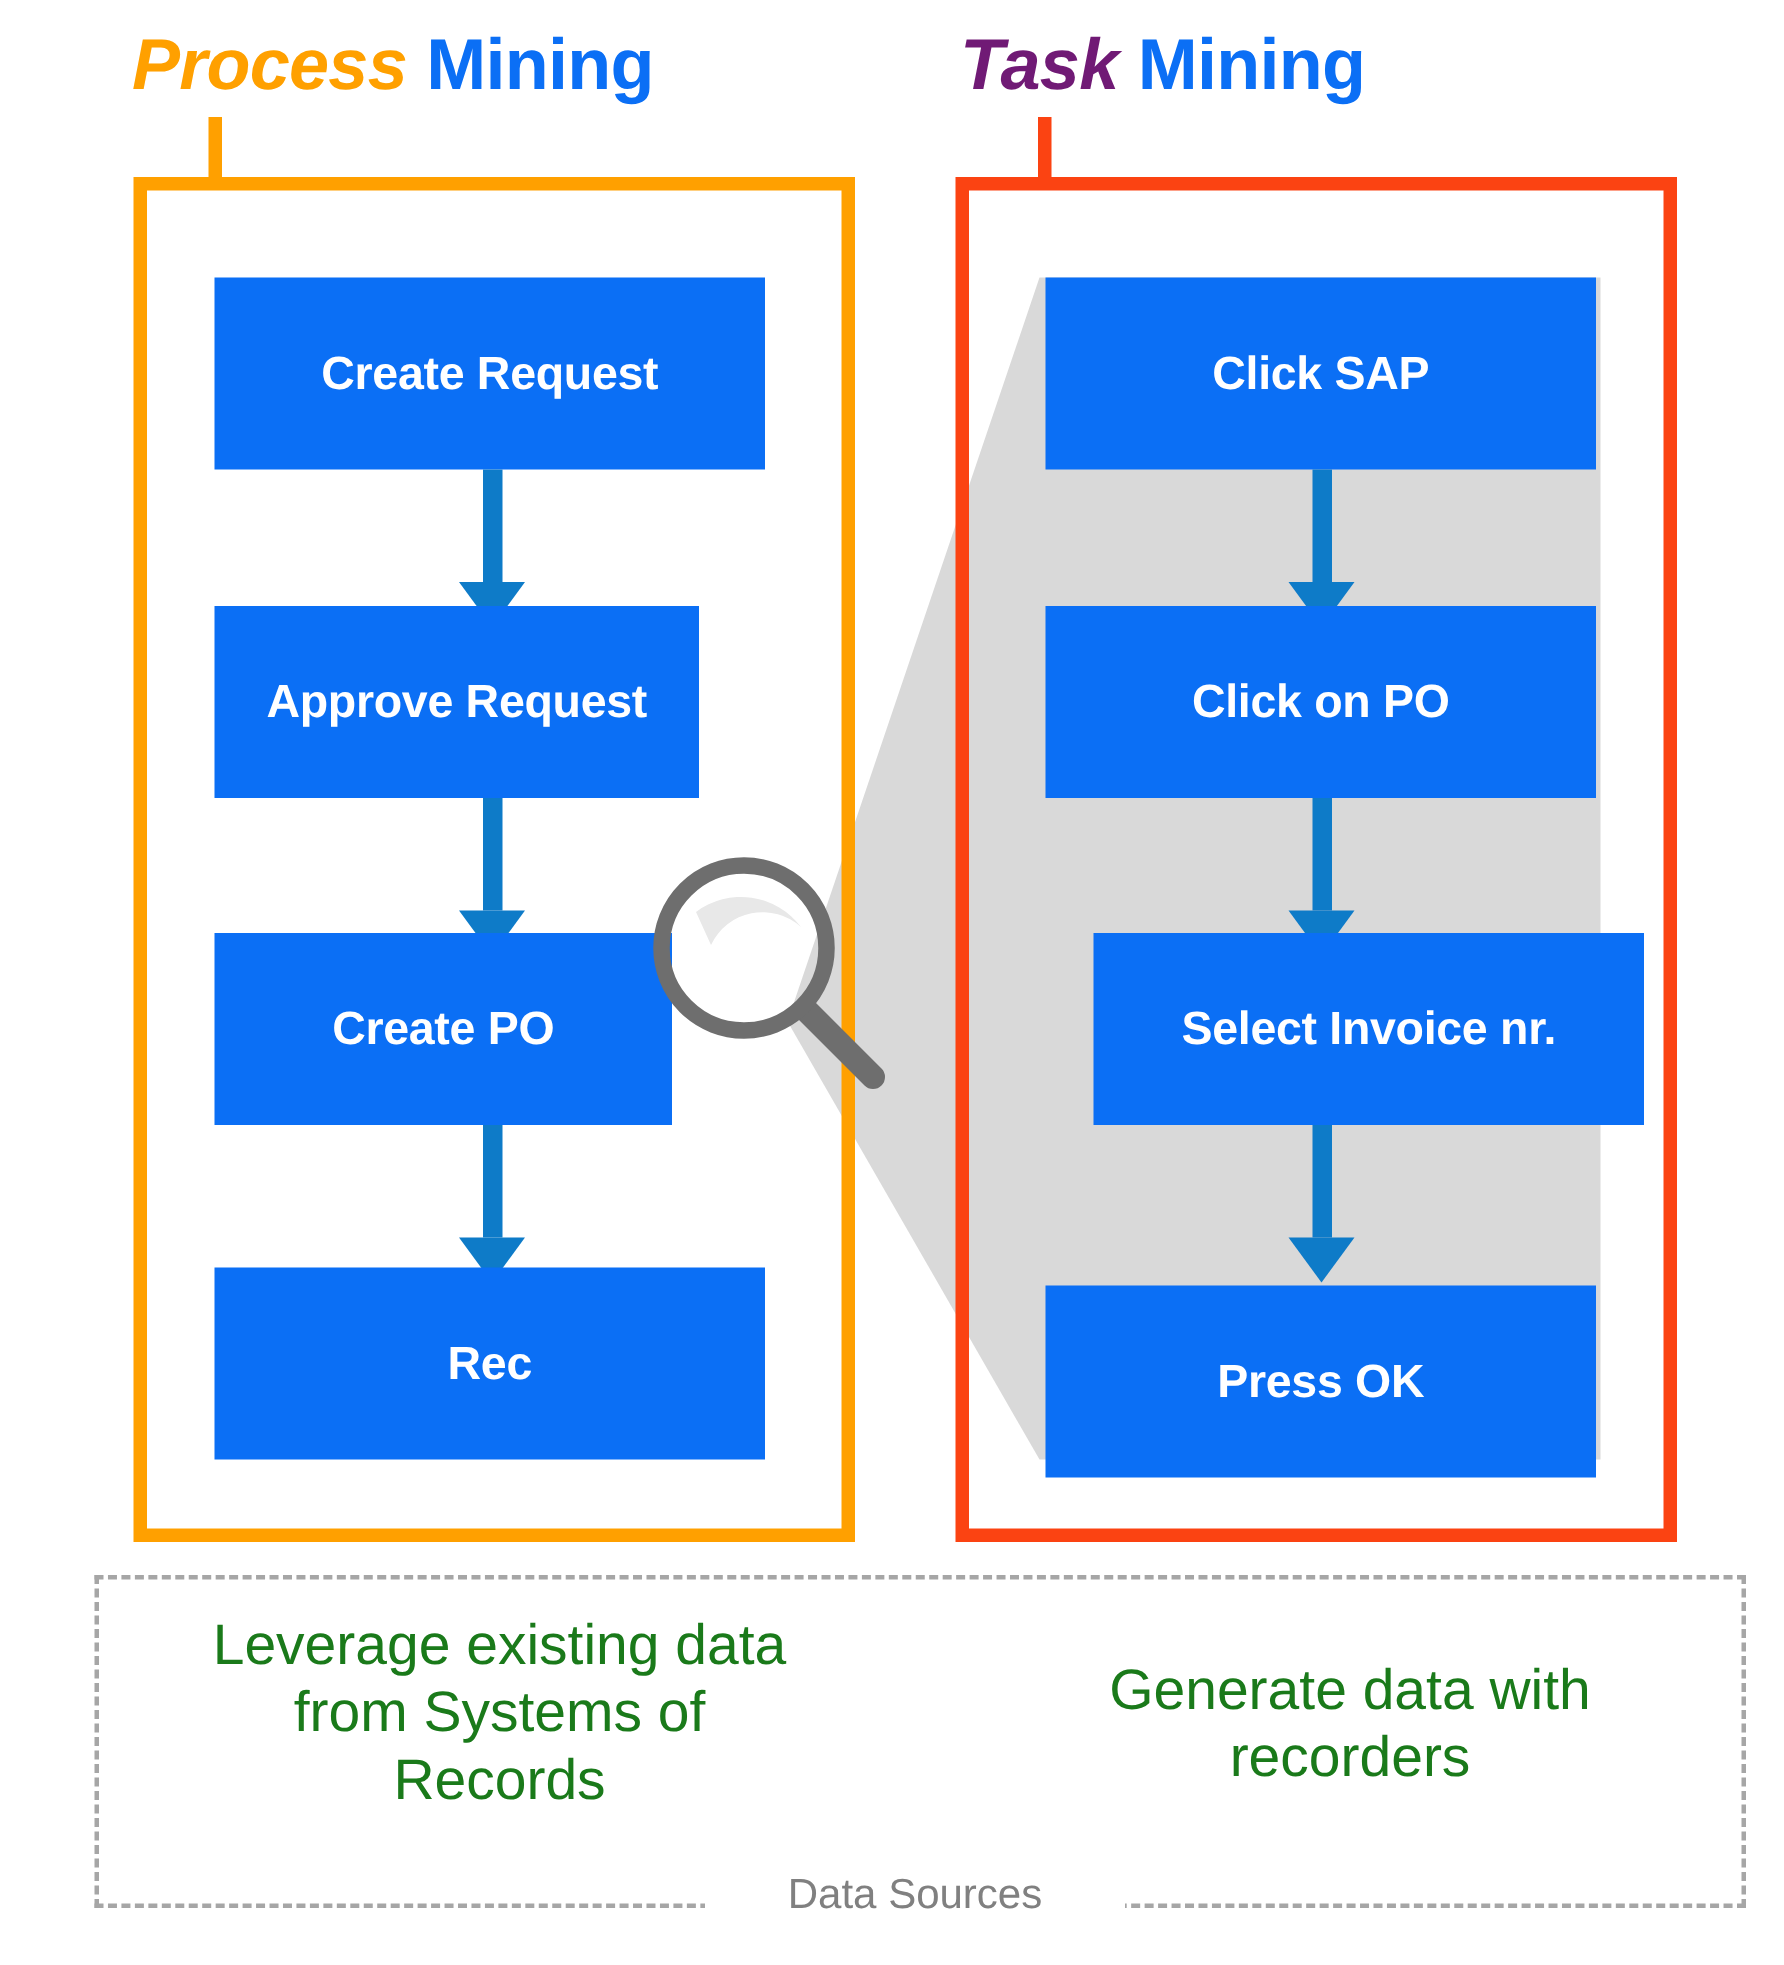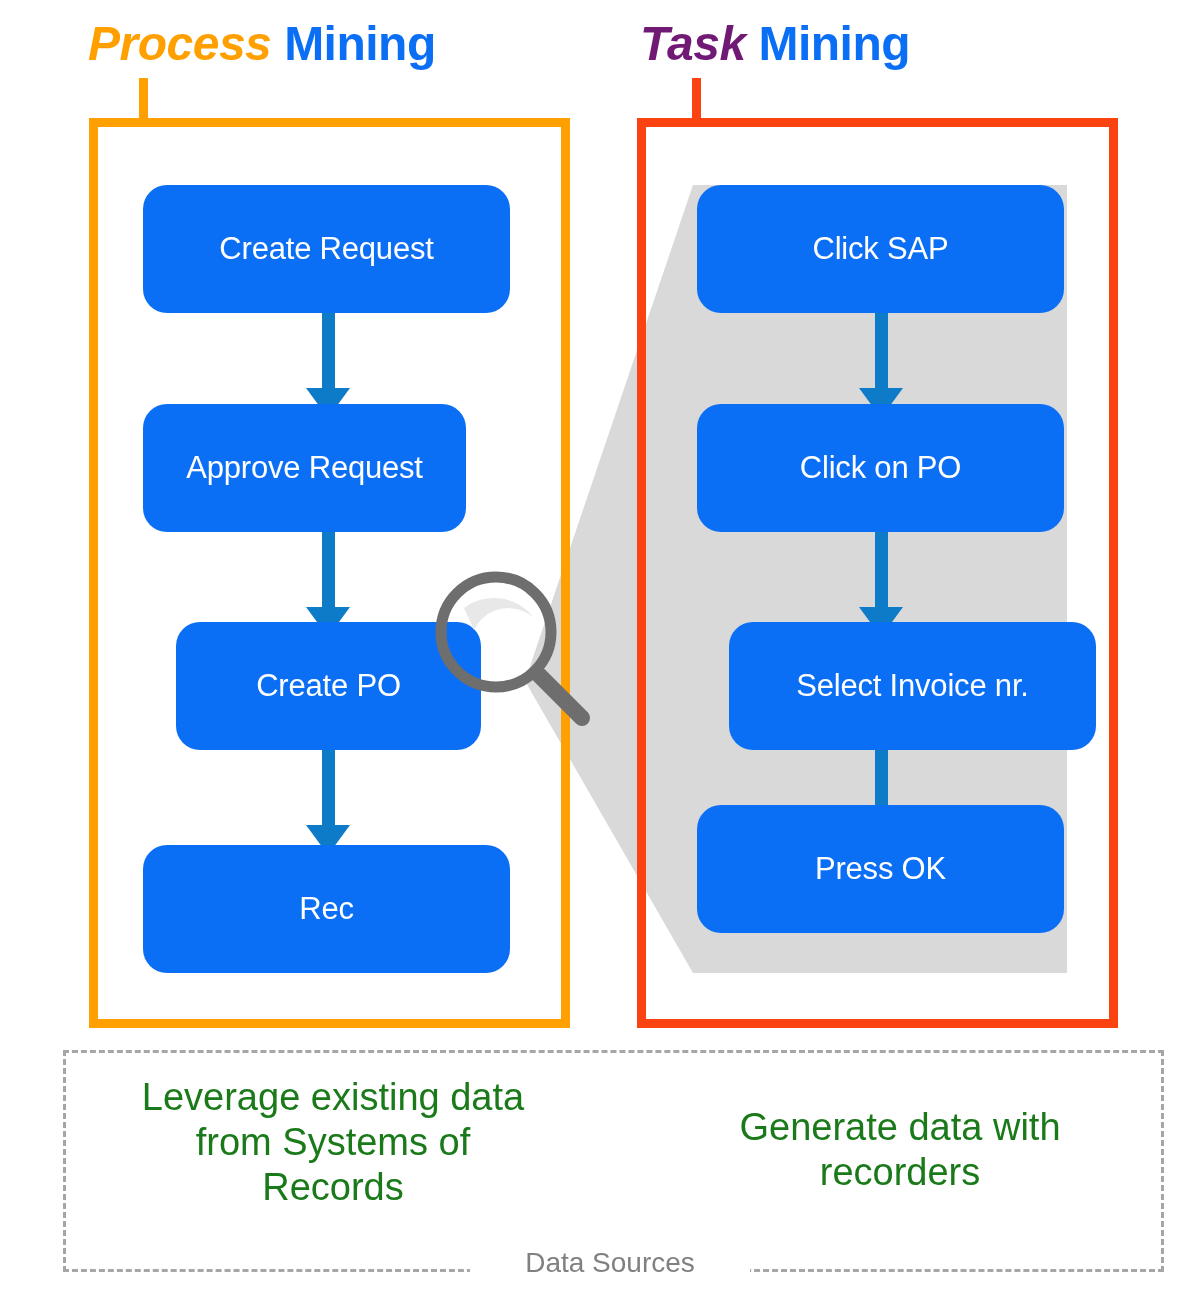--- a/index.html
+++ b/index.html
@@ -71,27 +71,26 @@
     width: 1189px; height: 1310px;
     pointer-events: none;
   }
 
   
   .step {
     position: absolute;
     background: #0b6ff5;
     color: #ffffff;
     font-size: 31px;
-    font-weight: 400;
+    font-weight: 700;
     display: flex;
     align-items: center;
     justify-content: center;
     text-align: center;
     letter-spacing: -0.2px;
-    border-radius: 24px;
   }
 
   
   .arrow {
     position: absolute;
     width: 44px;
   }
   .arrow .shaft {
     position: absolute;
     left: 16px;
@@ -177,21 +176,21 @@
   </div>
 
   <div class="step" style="left:143px; top:404px; width:323px; height:128px;">
     <span>Approve Request</span>
   </div>
   <div class="arrow" style="left:306px; top:532px; height:105px;">
     <div class="shaft" style="height:75px;"></div>
     <div class="head" style="top:75px;"></div>
   </div>
 
-  <div class="step" style="left:143px; top:622px; width:305px; height:128px;margin-left:33px;">
+  <div class="step" style="left:143px; top:622px; width:305px; height:128px;">
     <span>Create PO</span>
   </div>
   <div class="arrow" style="left:306px; top:750px; height:105px;">
     <div class="shaft" style="height:75px;"></div>
     <div class="head" style="top:75px;"></div>
   </div>
 
   <div class="step" style="left:143px; top:845px; width:367px; height:128px;">
     <span>Rec</span>
   </div>
@@ -213,21 +212,21 @@
   </div>
 
   <div class="step" style="left:697px; top:622px; width:367px; height:128px;margin-left:32px;">
     <span>Select Invoice nr.</span>
   </div>
   <div class="arrow" style="left:859px; top:750px; height:105px;">
     <div class="shaft" style="height:75px;"></div>
     <div class="head" style="top:75px;"></div>
   </div>
 
-  <div class="step" style="left:697px; top:805px; width:367px; height:128px;text-align:right;">
+  <div class="step" style="left:697px; top:857px; width:367px; height:128px;text-align:right;">
     <span>Press OK</span>
   </div>
 
   <svg id="magnifier" viewBox="0 0 180 180" xmlns="http://www.w3.org/2000/svg">
     <line x1="113" y1="113" x2="158" y2="158" stroke="#6e6e6e" stroke-width="16" stroke-linecap="round"></line>
     <circle cx="72" cy="72" r="55" fill="none" stroke="#6e6e6e" stroke-width="11"></circle>
     <path d="M 40 48 A 50 50 0 0 1 110 58 A 38 38 0 0 0 50 70 Z" fill="#e8e8e8"></path>
   </svg>
 
   <div id="data-sources"></div>

